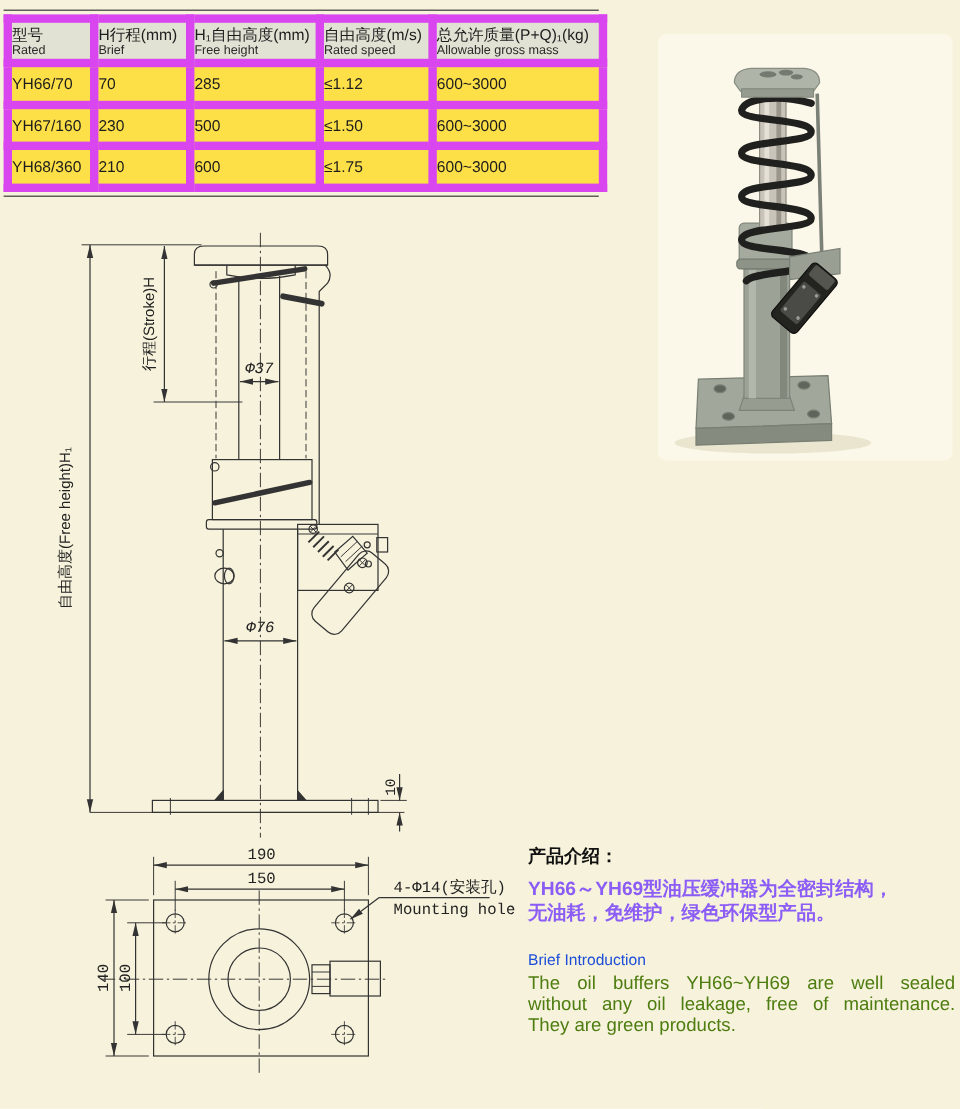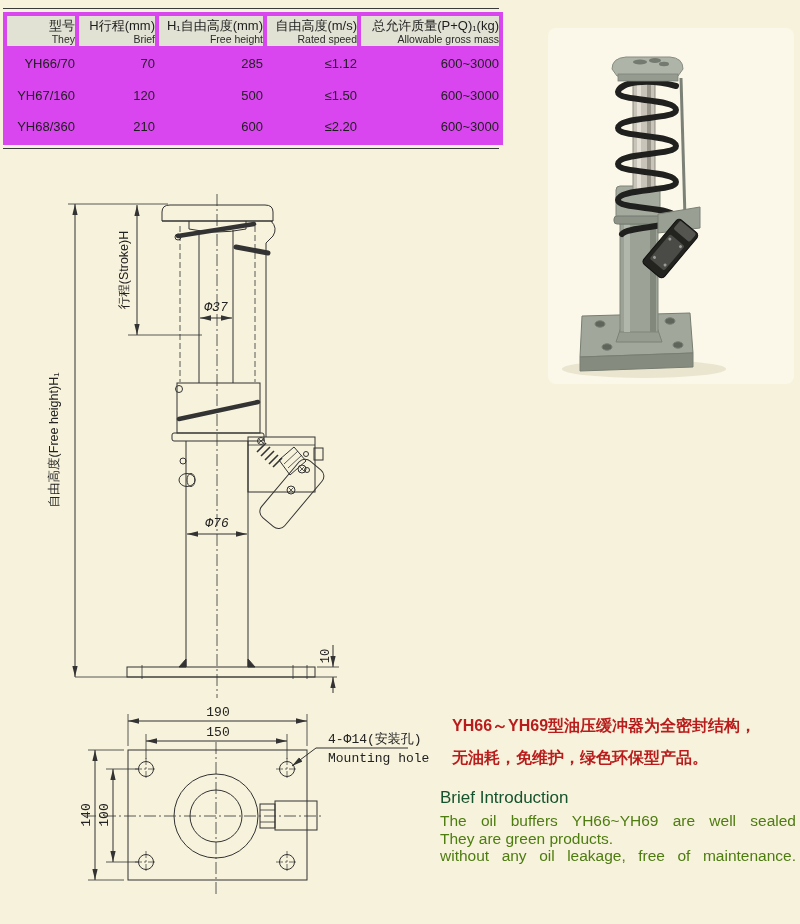--- a/index.html
+++ b/index.html
@@ -16,51 +16,51 @@
     position:absolute;left:3px;top:8px;width:496px;
     border-top:1px solid #3a3a3a;
     border-bottom:1px solid #3a3a3a;
     padding:3px 0;
   }
   table.spec{
     border-collapse:collapse;width:100%;
     table-layout:fixed;
   }
   table.spec th, table.spec td{
-    border:4px solid #d946ef;
-    text-align:right;vertical-align:middle;
+    border:7px solid #d946ef;
+    text-align:left;vertical-align:middle;
     padding:0;
   }
   table.spec thead th{
     background:#e1e2d3;
     height:30px;
     font-weight:normal;
   }
   .h-zh{display:block;font-size:13px;line-height:15px;color:#1d1d1d;}
   .h-en{display:block;font-size:10.5px;line-height:12px;color:#2a2a2a;}
   table.spec td{
     height:27.5px;font-size:13px;color:#1d1d1d;
-    background:#d946ef;
+    background:#fde047;
   }
   
   svg{position:absolute;}
   svg text{
     font-family:"Liberation Mono","DejaVu Sans Mono",monospace;
     fill:#222;
   }
   .dimtxt{font-size:13px;}
   .dimtxt-sm{font-size:12px;}
   .lbltxt{font-size:12.5px;font-family:"Liberation Sans",sans-serif;}
   
   .intro{
     position:absolute;left:440px;top:704px;width:356px;
   }
   .zh-title{font-size:15px;font-weight:bold;color:#111;margin:0 0 9px 0;}
-  .zh-line{font-size:16px;font-weight:600;line-height:20px;color:#b91c1c;margin:12px;}
-  .en-title{font-size:17px;color:#14532d;margin:20px 0 4px 0;}
+  .zh-line{font-size:16px;font-weight:600;line-height:20px;color:#8b5cf6;margin:0;}
+  .en-title{font-size:13px;color:#1d4ed8;margin:20px 0 4px 0;}
   .en-line{font-size:15.5px;line-height:17.5px;color:#4d7c0f;margin:0;}
   .jst{text-align:justify;text-align-last:justify;}
 </style>
 </head>
 <body>
 
 <div class="page">
 
   <div class="tbl-wrap">
     <table class="spec">
@@ -68,21 +68,21 @@
         <col style="width:72px">
           <col style="width:80px">
           <col style="width:108px">
         <col style="width:94px">
           <col style="width:142px">
       </colgroup>
       <thead>
         <tr>
           <th>
             <span class="h-zh">型号</span>
-            <span class="h-en">They</span>
+            <span class="h-en">Rated</span>
           </th>
           <th>
             <span class="h-zh">H行程(mm)</span>
             <span class="h-en">Brief</span>
           </th>
           <th>
             <span class="h-zh">H₁自由高度(mm)</span>
             <span class="h-en">Free height</span>
           </th>
           <th>
@@ -98,30 +98,30 @@
       <tbody>
         <tr>
           <td>YH66/70</td>
           <td>70</td>
           <td>285</td>
           <td>≤1.12</td>
           <td>600~3000</td>
         </tr>
         <tr>
           <td>YH67/160</td>
-          <td>120</td>
+          <td>230</td>
           <td>500</td>
           <td>≤1.50</td>
           <td>600~3000</td>
         </tr>
         <tr>
           <td>YH68/360</td>
           <td>210</td>
           <td>600</td>
-          <td>≤2.20</td>
+          <td>≤1.75</td>
           <td>600~3000</td>
         </tr>
       </tbody>
     </table>
   </div>
 
   <svg style="left:548px;top:28px;" width="246" height="356" viewBox="0 0 246 356">
     <rect x="0" y="0" width="246" height="356" rx="8" fill="#fbf8ea"></rect>
     <ellipse cx="96" cy="341" rx="82" ry="9" fill="#e9e5cf"></ellipse>
 
@@ -373,21 +373,22 @@
 
     <g>
       <line x1="258" y1="50" x2="234" y2="68" marker-end="url(#arB)"></line>
       <line x1="258" y1="50" x2="350" y2="50"></line>
       <text class="dimtxt" x="270" y="45" stroke="none">4-Φ14(安装孔)</text>
       <text class="dimtxt" x="270" y="64" stroke="none">Mounting hole</text>
     </g>
   </svg>
 
   <div class="intro">
+    <p class="zh-title">产品介绍：</p>
     <p class="zh-line">YH66～YH69型油压缓冲器为全密封结构，</p>
     <p class="zh-line">无油耗，免维护，绿色环保型产品。</p>
     <p class="en-title">Brief Introduction</p>
     <p class="en-line jst">The oil buffers YH66~YH69 are well sealed</p>
+    <p class="en-line jst">without any oil leakage, free of maintenance.</p>
     <p class="en-line">They are green products.</p>
-    <p class="en-line jst">without any oil leakage, free of maintenance.</p>
   </div>
 
 </div>
 
 </body></html>

